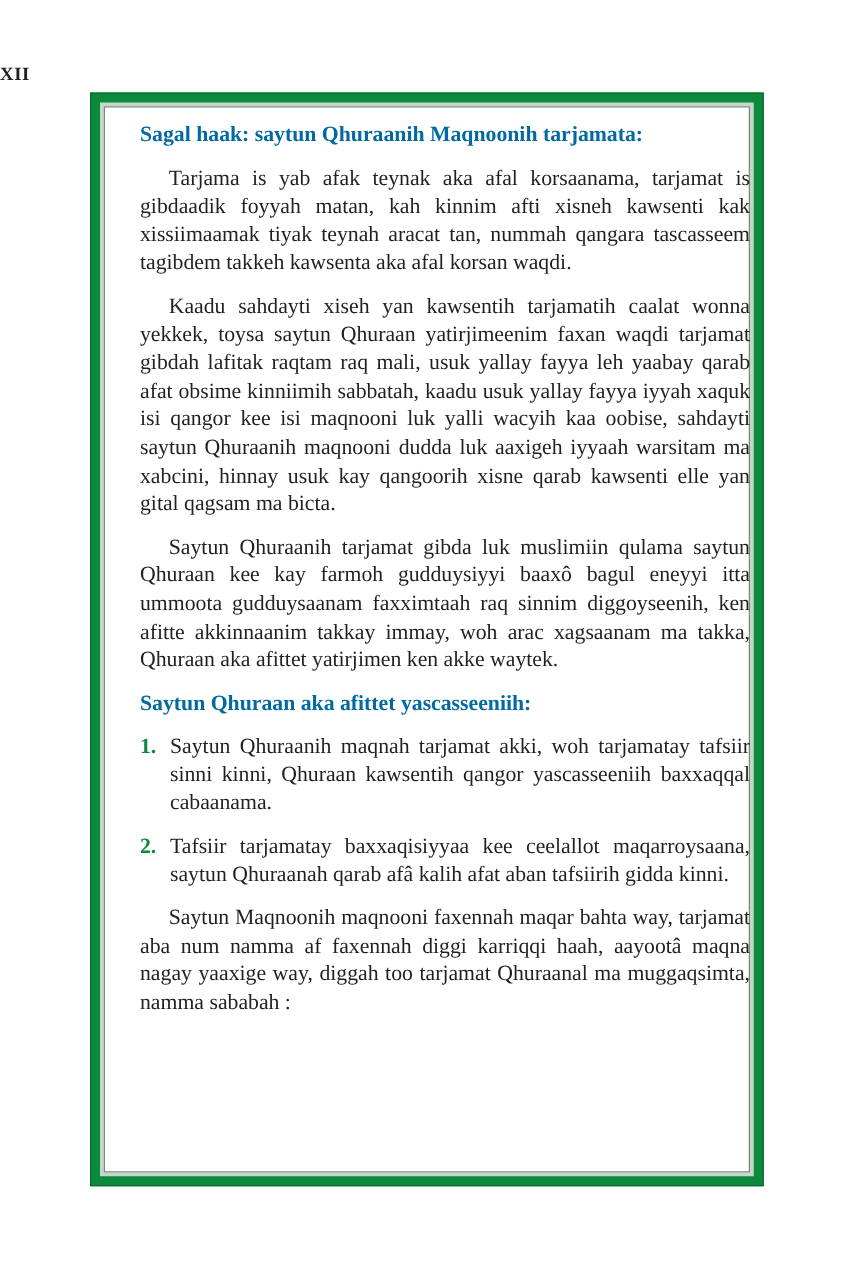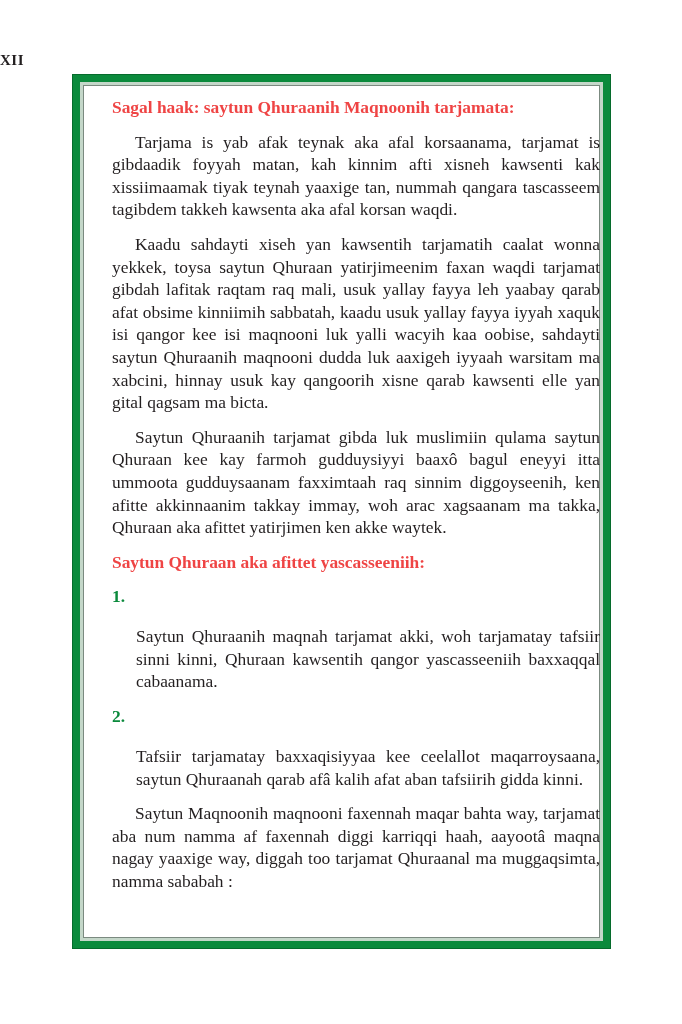--- a/index.html
+++ b/index.html
@@ -10,41 +10,41 @@
   .frame-outer { position: absolute; left: 72px; top: 74px; width: 539px; height: 875px;
                  box-sizing: border-box; background: #0b8a3c; border: 1px solid #066b2c; }
   .frame-band { position: absolute; left: 7px; top: 7px; right: 7px; bottom: 7px;
                 background: #c4d7c9; }
   .frame-inner { position: absolute; left: 3px; top: 3px; right: 3px; bottom: 3px;
                  background: #ffffff; border: 1.5px solid #7b8a80; box-sizing: border-box; }
   .content { position: absolute; left: 112px; top: 96px; width: 488px;
              font-size: 17.4px; line-height: 22.6px; text-align: justify; }
   .content p { margin: 0 0 12px 0; }
   .content p.indent { text-indent: 23px; }
-  .heading { color: #ef4444; font-weight: bold; margin: 0 0 12px 0; font-size: 17.4px; }
+  .heading { color: #0369a1; font-weight: bold; margin: 0 0 12px 0; font-size: 17.4px; }
   .list-item { display: flex; margin: 0 0 12px 0; }
   .list-num { color: #0b8a3c; font-weight: bold; width: 24px; flex: none; }
-  .list-text { flex: 1; text-align: justify; margin-top: 40px; }
+  .list-text { flex: 1; text-align: justify; }
 </style>
 </head>
 <body>
 
 <div class="page-number">XII</div>
 
 <div class="frame-outer">
   <div class="frame-band">
     <div class="frame-inner"></div>
   </div>
 </div>
 
 <div class="content">
 
   <div class="heading">Sagal haak: saytun Qhuraanih Maqnoonih tarjamata:</div>
 
-  <p class="indent">Tarjama is yab afak teynak aka afal korsaanama, tarjamat is gibdaadik foyyah matan, kah kinnim afti xisneh kawsenti kak xissiimaamak tiyak teynah yaaxige tan, nummah qangara tascasseem tagibdem takkeh kawsenta aka afal korsan waqdi.</p>
+  <p class="indent">Tarjama is yab afak teynak aka afal korsaanama, tarjamat is gibdaadik foyyah matan, kah kinnim afti xisneh kawsenti kak xissiimaamak tiyak teynah aracat tan, nummah qangara tascasseem tagibdem takkeh kawsenta aka afal korsan waqdi.</p>
   <p class="indent">Kaadu sahdayti xiseh yan kawsentih tarjamatih caalat wonna yekkek, toysa saytun Qhuraan yatirjimeenim faxan waqdi tarjamat gibdah lafitak raqtam raq mali, usuk yallay fayya leh yaabay qarab afat obsime kinniimih sabbatah, kaadu usuk yallay fayya iyyah xaquk isi qangor kee isi maqnooni luk yalli wacyih kaa oobise, sahdayti saytun Qhuraanih maqnooni dudda luk aaxigeh iyyaah warsitam ma xabcini, hinnay usuk kay qangoorih xisne qarab kawsenti elle yan gital qagsam ma bicta.</p>
   <p class="indent">Saytun Qhuraanih tarjamat gibda luk muslimiin qulama saytun Qhuraan kee kay farmoh gudduysiyyi baaxô bagul eneyyi itta ummoota gudduysaanam faxximtaah raq sinnim diggoyseenih, ken afitte akkinnaanim takkay immay, woh arac xagsaanam ma takka, Qhuraan aka afittet yatirjimen ken akke waytek.</p>
 
   <div class="heading">Saytun Qhuraan aka afittet yascasseeniih:</div>
 
   <div class="list-item">
     <span class="list-num">1.</span>
     <span class="list-text">Saytun Qhuraanih maqnah tarjamat akki, woh tarjamatay tafsiir sinni kinni, Qhuraan kawsentih qangor yascasseeniih baxxaqqal cabaanama.</span>
   </div>
   <div class="list-item">

